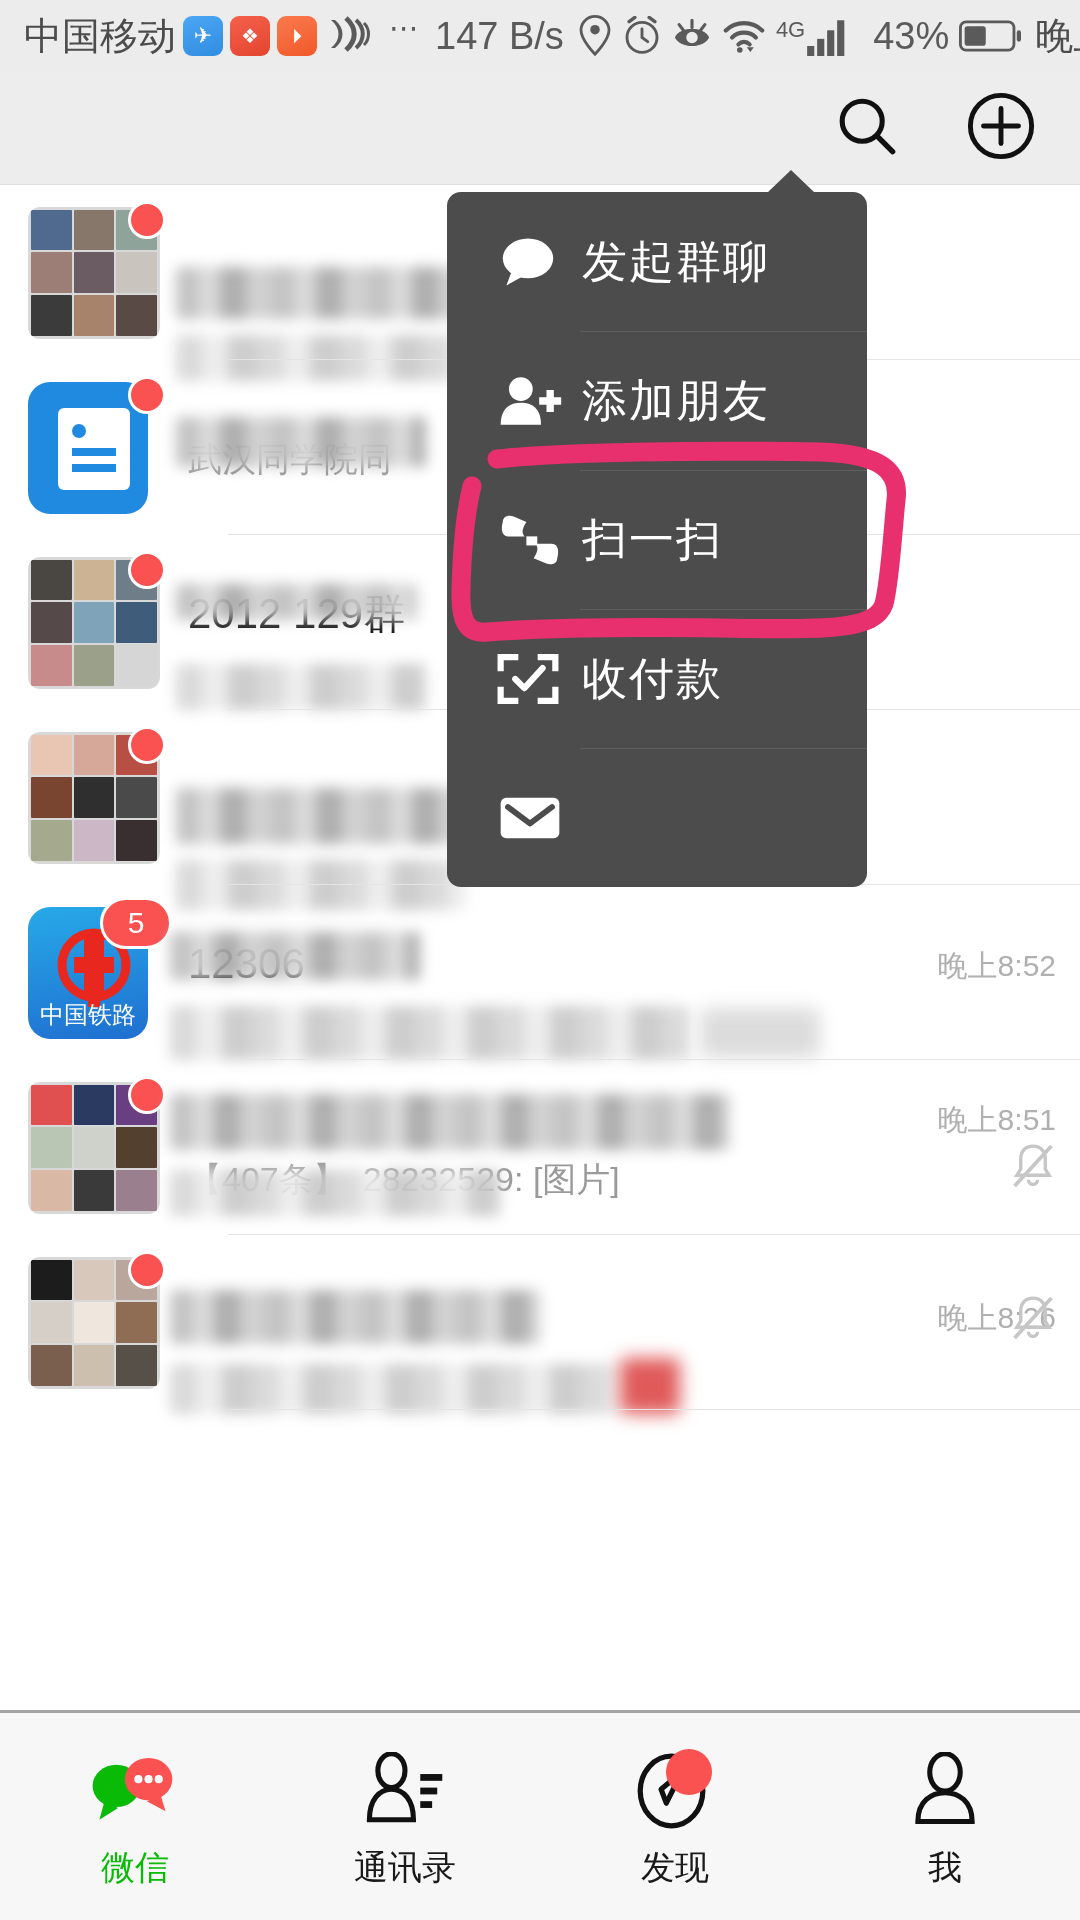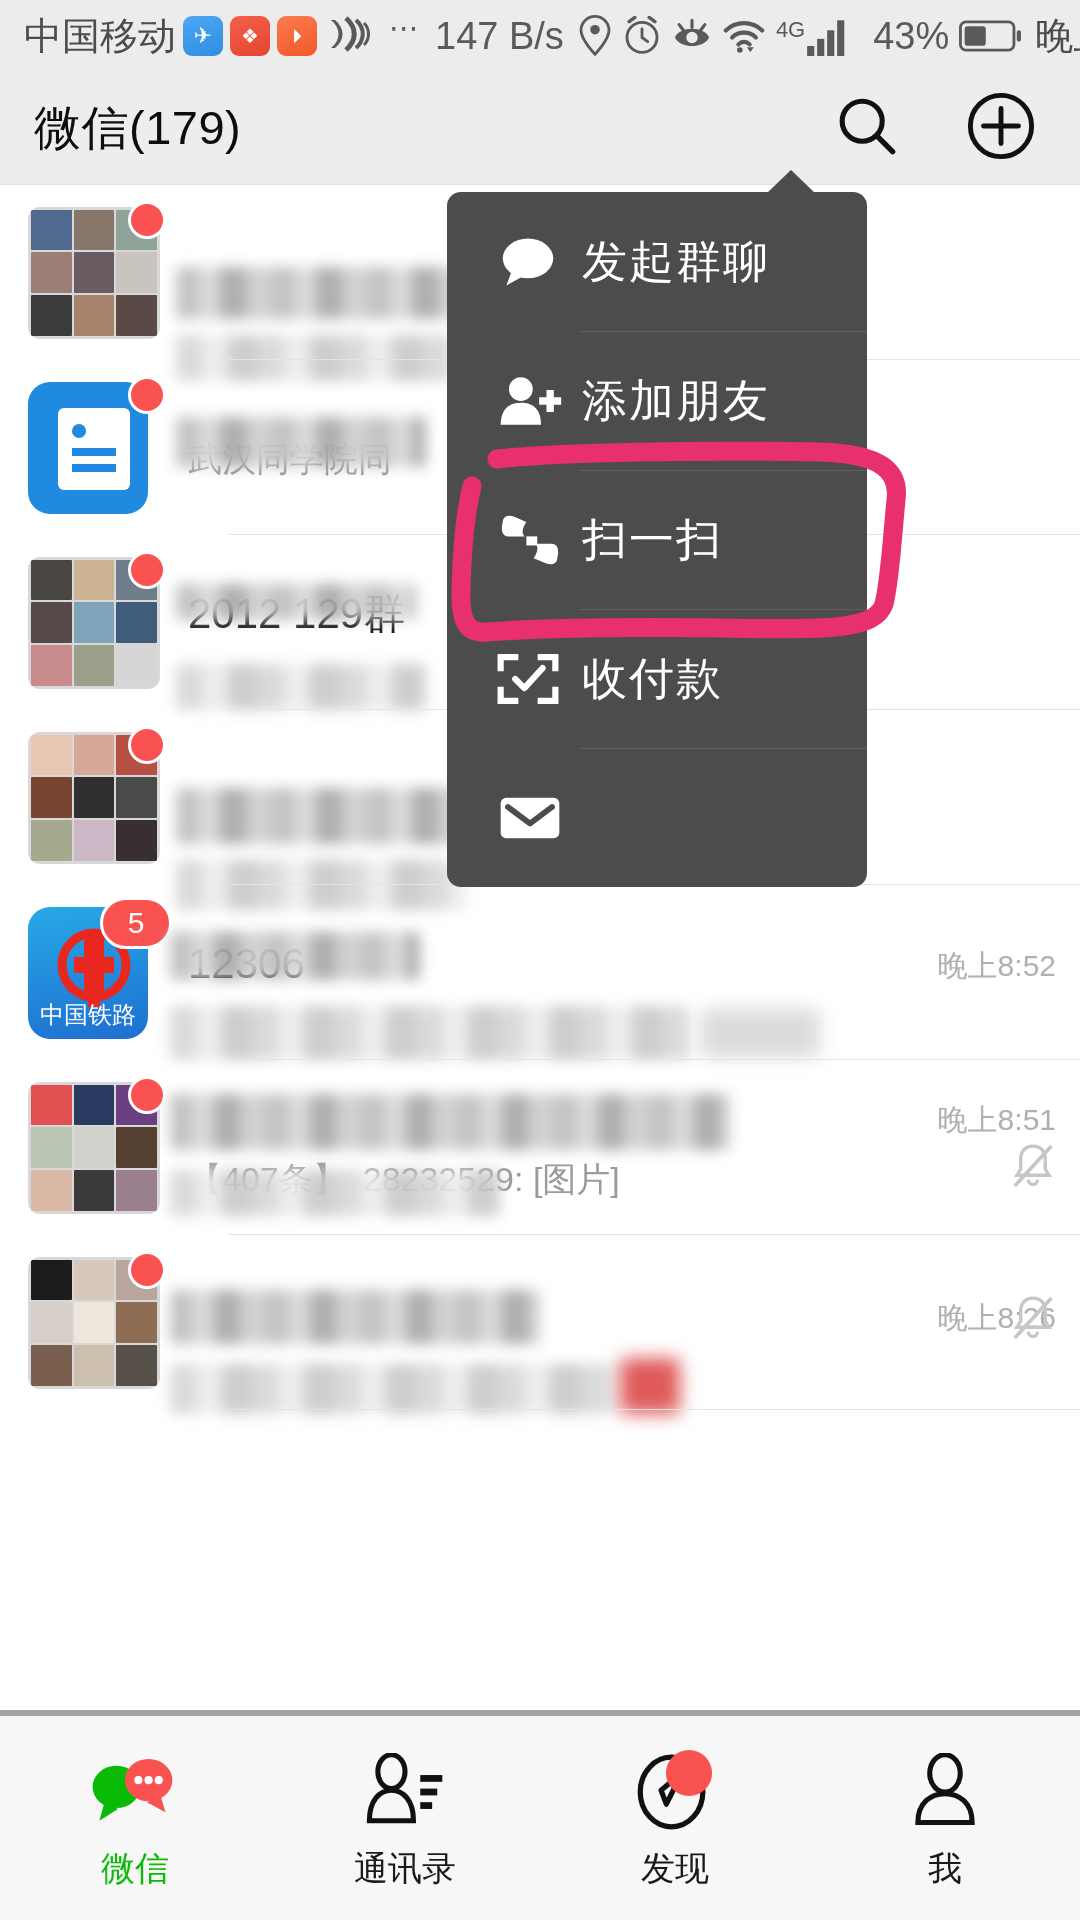--- a/index.html
+++ b/index.html
@@ -156,21 +156,21 @@
   }
 
   
   .annot { position:absolute; top:0; left:0; width:1080px; height:1920px; z-index:60; pointer-events:none; }
 
   
   .tabbar {
     position:absolute; bottom:0; left:0;
     width:1080px; height:210px;
     background:#f7f7f7;
-    border-top:6px solid #a3a3a3;
+    border-top:3px solid #a3a3a3;
     display:flex;
   }
   .tab { flex:1; display:flex; flex-direction:column; align-items:center; justify-content:center; position:relative; }
   .tab-ico { height:96px; display:flex; align-items:center; justify-content:center; position:relative; }
   .tab-label { font-size:34px; color:#1a1a1a; margin-top:6px; }
   .tab.active .tab-label { color:#09bb07; }
   .tab-dot {
     position:absolute; width:46px; height:46px; border-radius:50%;
     background:#fa5151;
   }
@@ -255,21 +255,20 @@
         <rect x="1" y="2" width="38" height="20" rx="4" fill="none" stroke="#5a5a5a" stroke-width="2"></rect>
         <rect x="4" y="5" width="15" height="14" rx="2" fill="#5a5a5a"></rect>
         <rect x="41" y="8" width="3" height="8" rx="1.5" fill="#5a5a5a"></rect>
       </svg>
     </span>
 
     <span class="sb-time">晚上9:09</span>
   </div>
 
   <div class="header">
-    <div class="header-title">微信(179)</div>
     <div class="header-spacer"></div>
     <div class="header-btn">
       <span>
         <svg width="64" height="64" viewBox="0 0 40 40">
           <circle cx="17" cy="17" r="12.5" fill="none" stroke="#111" stroke-width="3.2"></circle>
           <path d="M26.5 26.5 L36 36" stroke="#111" stroke-width="3.4" stroke-linecap="round"></path>
         </svg>
       </span>
     </div>
     <div class="header-btn">

